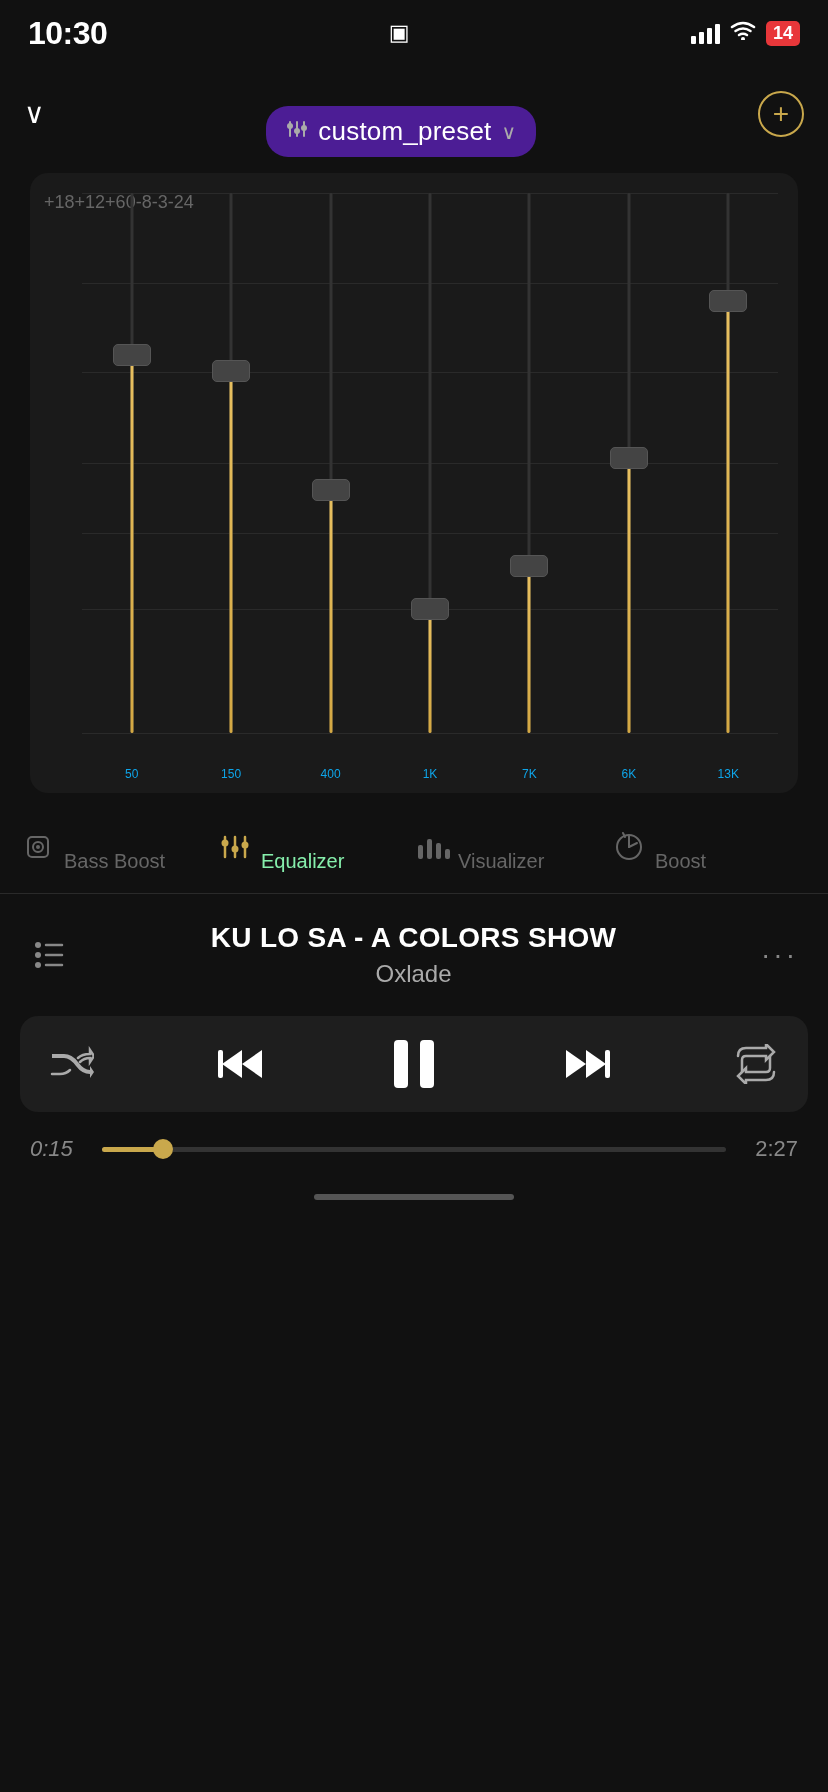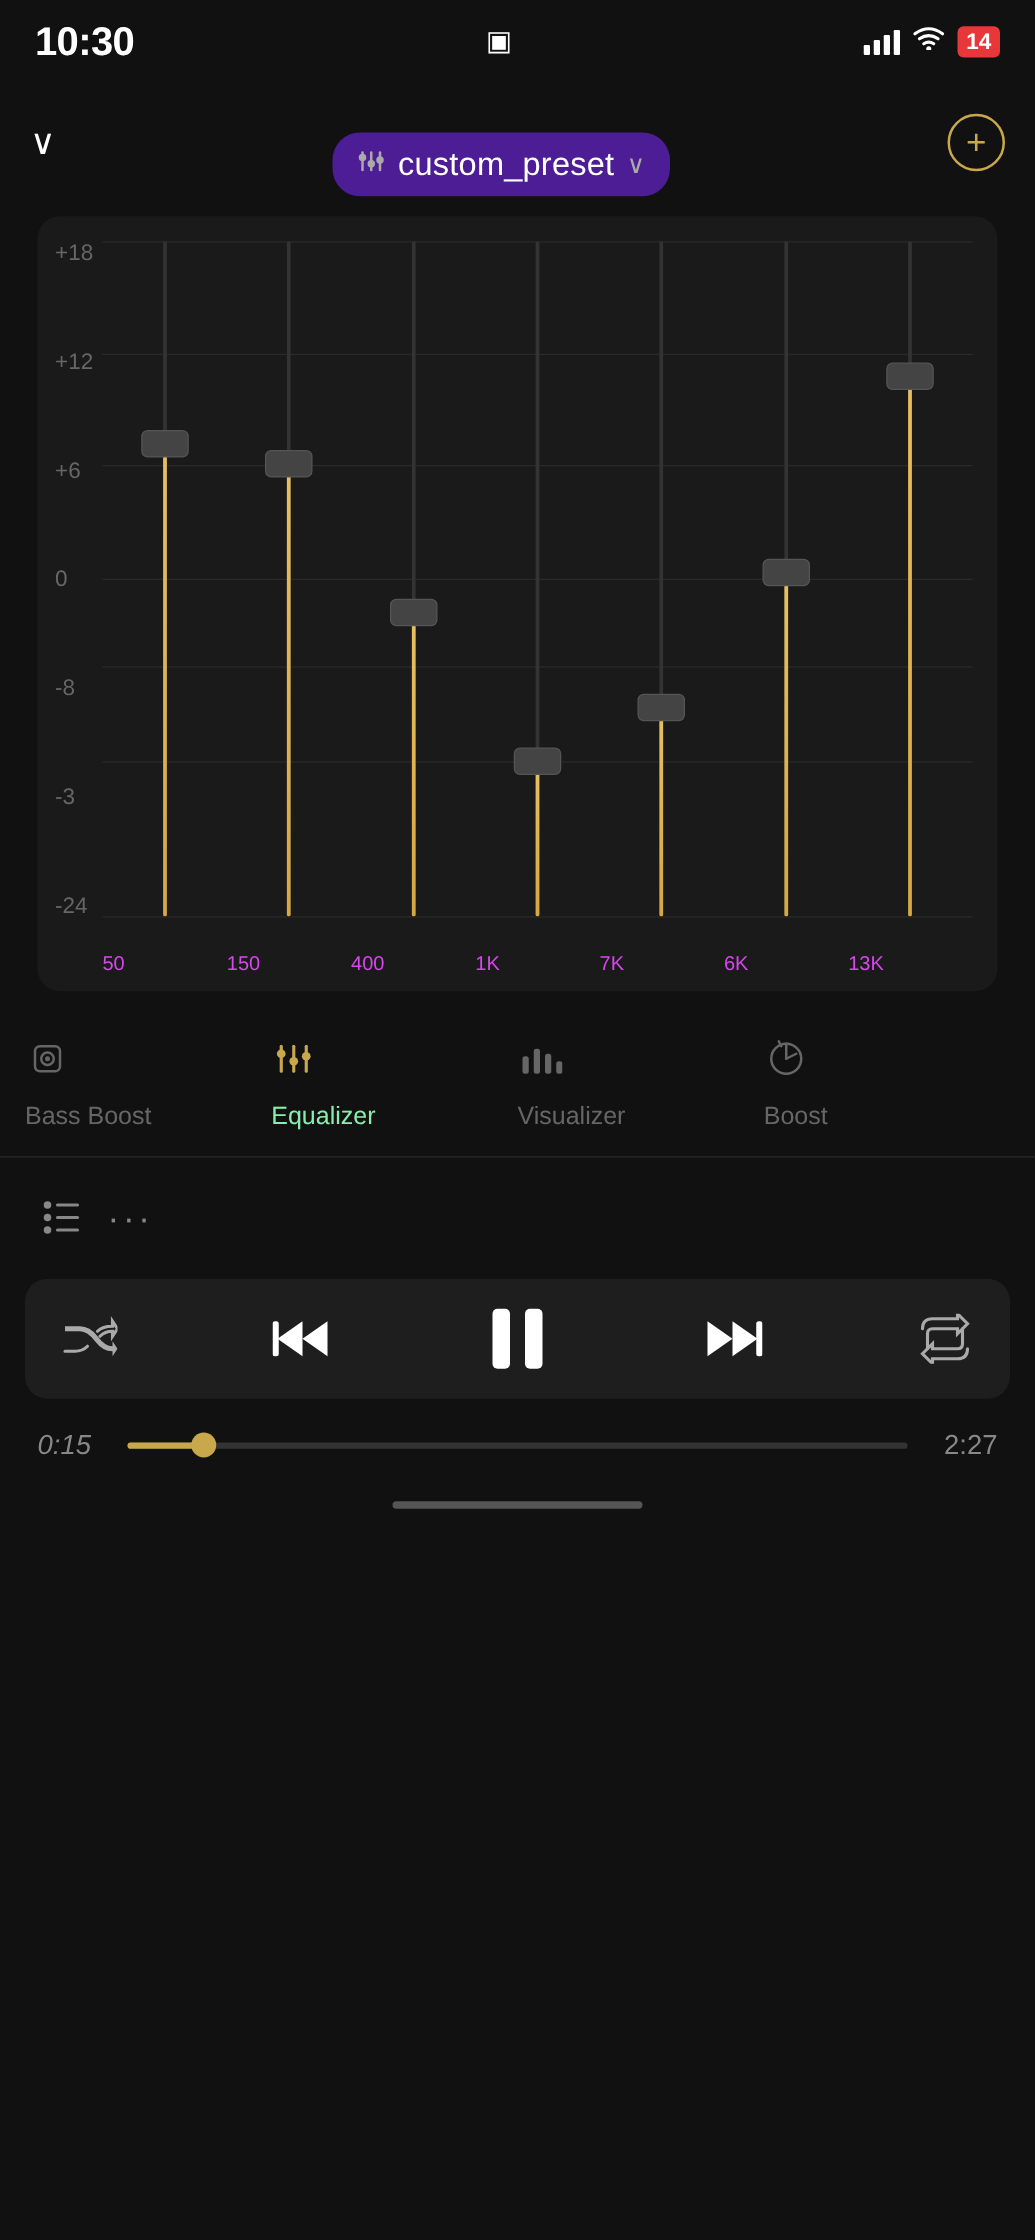--- a/index.html
+++ b/index.html
@@ -120,21 +120,21 @@
       height: 620px;
     }
 
     
     .y-axis {
       position: absolute;
       left: 14px;
       top: 20px;
       bottom: 60px;
       display: flex;
-      flex-direction: column;
+      flex-direction: row;
       justify-content: space-between;
     }
     .y-label {
       font-size: 18px;
       color: #666;
       font-weight: 400;
       line-height: 1;
     }
 
     
@@ -208,37 +208,37 @@
     
     .freq-labels {
       position: absolute;
       left: 52px;
       right: 20px;
       bottom: 12px;
       display: flex;
       justify-content: space-around;
     }
     .freq-label {
-      font-size: 16px;
-      color: #d946ef;
+      font-size: 12px;
+      color: #0ea5e9;
+      text-align: center;
       flex: 1;
     }
 
     
     .tab-bar {
       display: flex;
       justify-content: space-around;
       align-items: center;
       padding: 16px 10px 20px 10px;
       margin: 0 10px;
     }
     .tab-item {
       display: flex;
-      flex-direction: column;
-      align-items: flex-start;
+      align-items: flex-end;
       gap: 8px;
       flex: 1;
       cursor: pointer;
     }
     .tab-icon {
       font-size: 34px;
       color: #666;
     }
     .tab-icon.active {
       color: #c9a84c;
@@ -554,20 +554,24 @@
   <div>
     <svg width="36" height="36" viewBox="0 0 36 36">
       <circle cx="8" cy="10" r="3" fill="#888"></circle>
       <line x1="16" y1="10" x2="32" y2="10" stroke="#888" stroke-width="2.5" stroke-linecap="round"></line>
       <circle cx="8" cy="20" r="3" fill="#888"></circle>
       <line x1="16" y1="20" x2="32" y2="20" stroke="#888" stroke-width="2.5" stroke-linecap="round"></line>
       <circle cx="8" cy="30" r="3" fill="#888"></circle>
       <line x1="16" y1="30" x2="32" y2="30" stroke="#888" stroke-width="2.5" stroke-linecap="round"></line>
     </svg>
   </div>
+  <div class="track-info">
+    <div class="track-title">KU LO SA - A COLORS SHOW</div>
+    <div class="track-artist">Oxlade</div>
+  </div>
   <div class="more-options">···</div>
 </div>
 
 <div class="controls-bar">
 
   <div class="ctrl-btn secondary">
     <svg width="44" height="36" viewBox="0 0 44 36">
       <path d="M2 8 L14 8 Q22 8 28 16 Q34 24 40 24 L40 20 L44 26 L40 32 L40 28 Q32 28 26 20 Q20 12 14 12 L2 12 Z" fill="#aaa"></path>
       <path d="M2 28 L10 28 Q16 28 20 24" fill="none" stroke="#aaa" stroke-width="2.5" stroke-linecap="round"></path>
       <path d="M28 12 Q32 8 40 8 L40 4 L44 10 L40 16 L40 12 Q34 12 30 16" fill="none" stroke="#aaa" stroke-width="2.5" stroke-linecap="round"></path>

